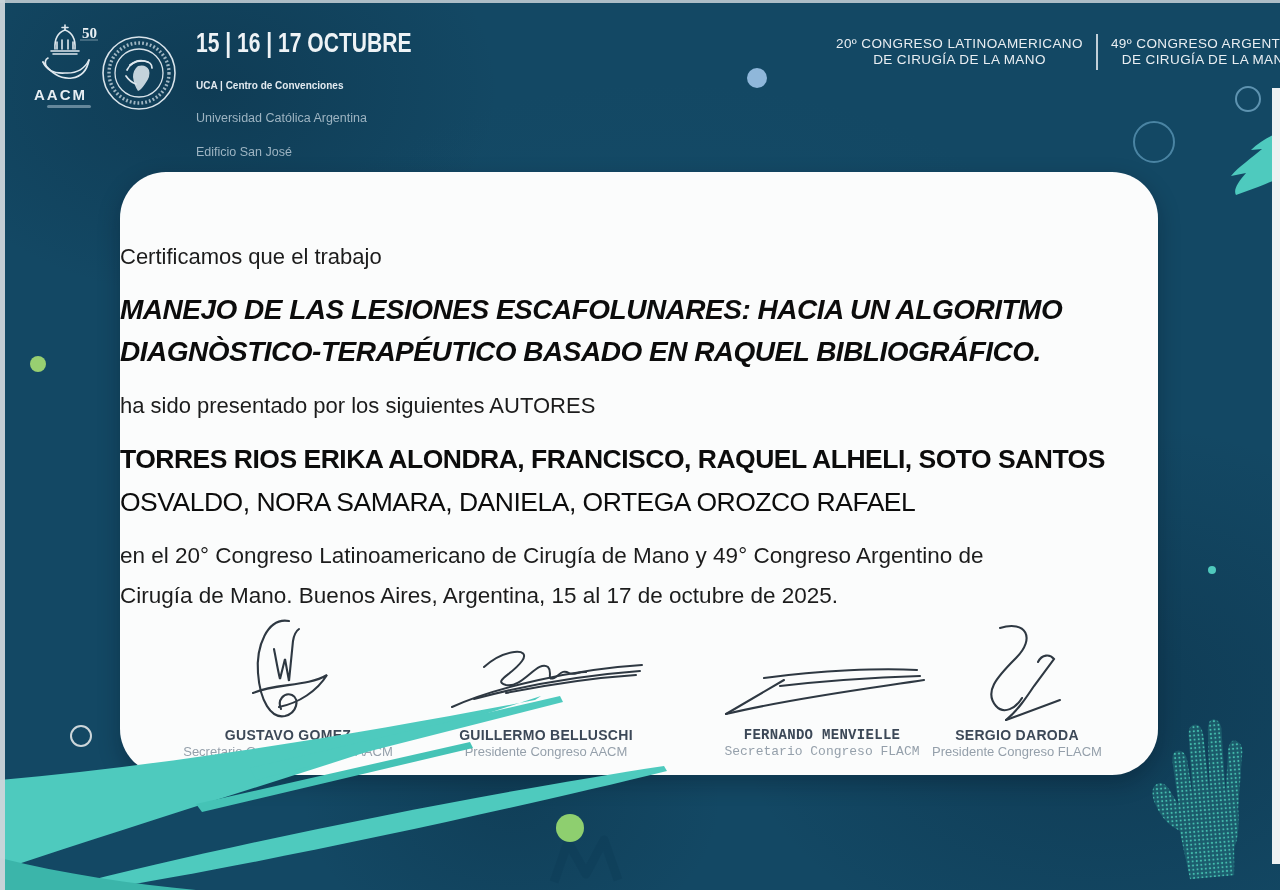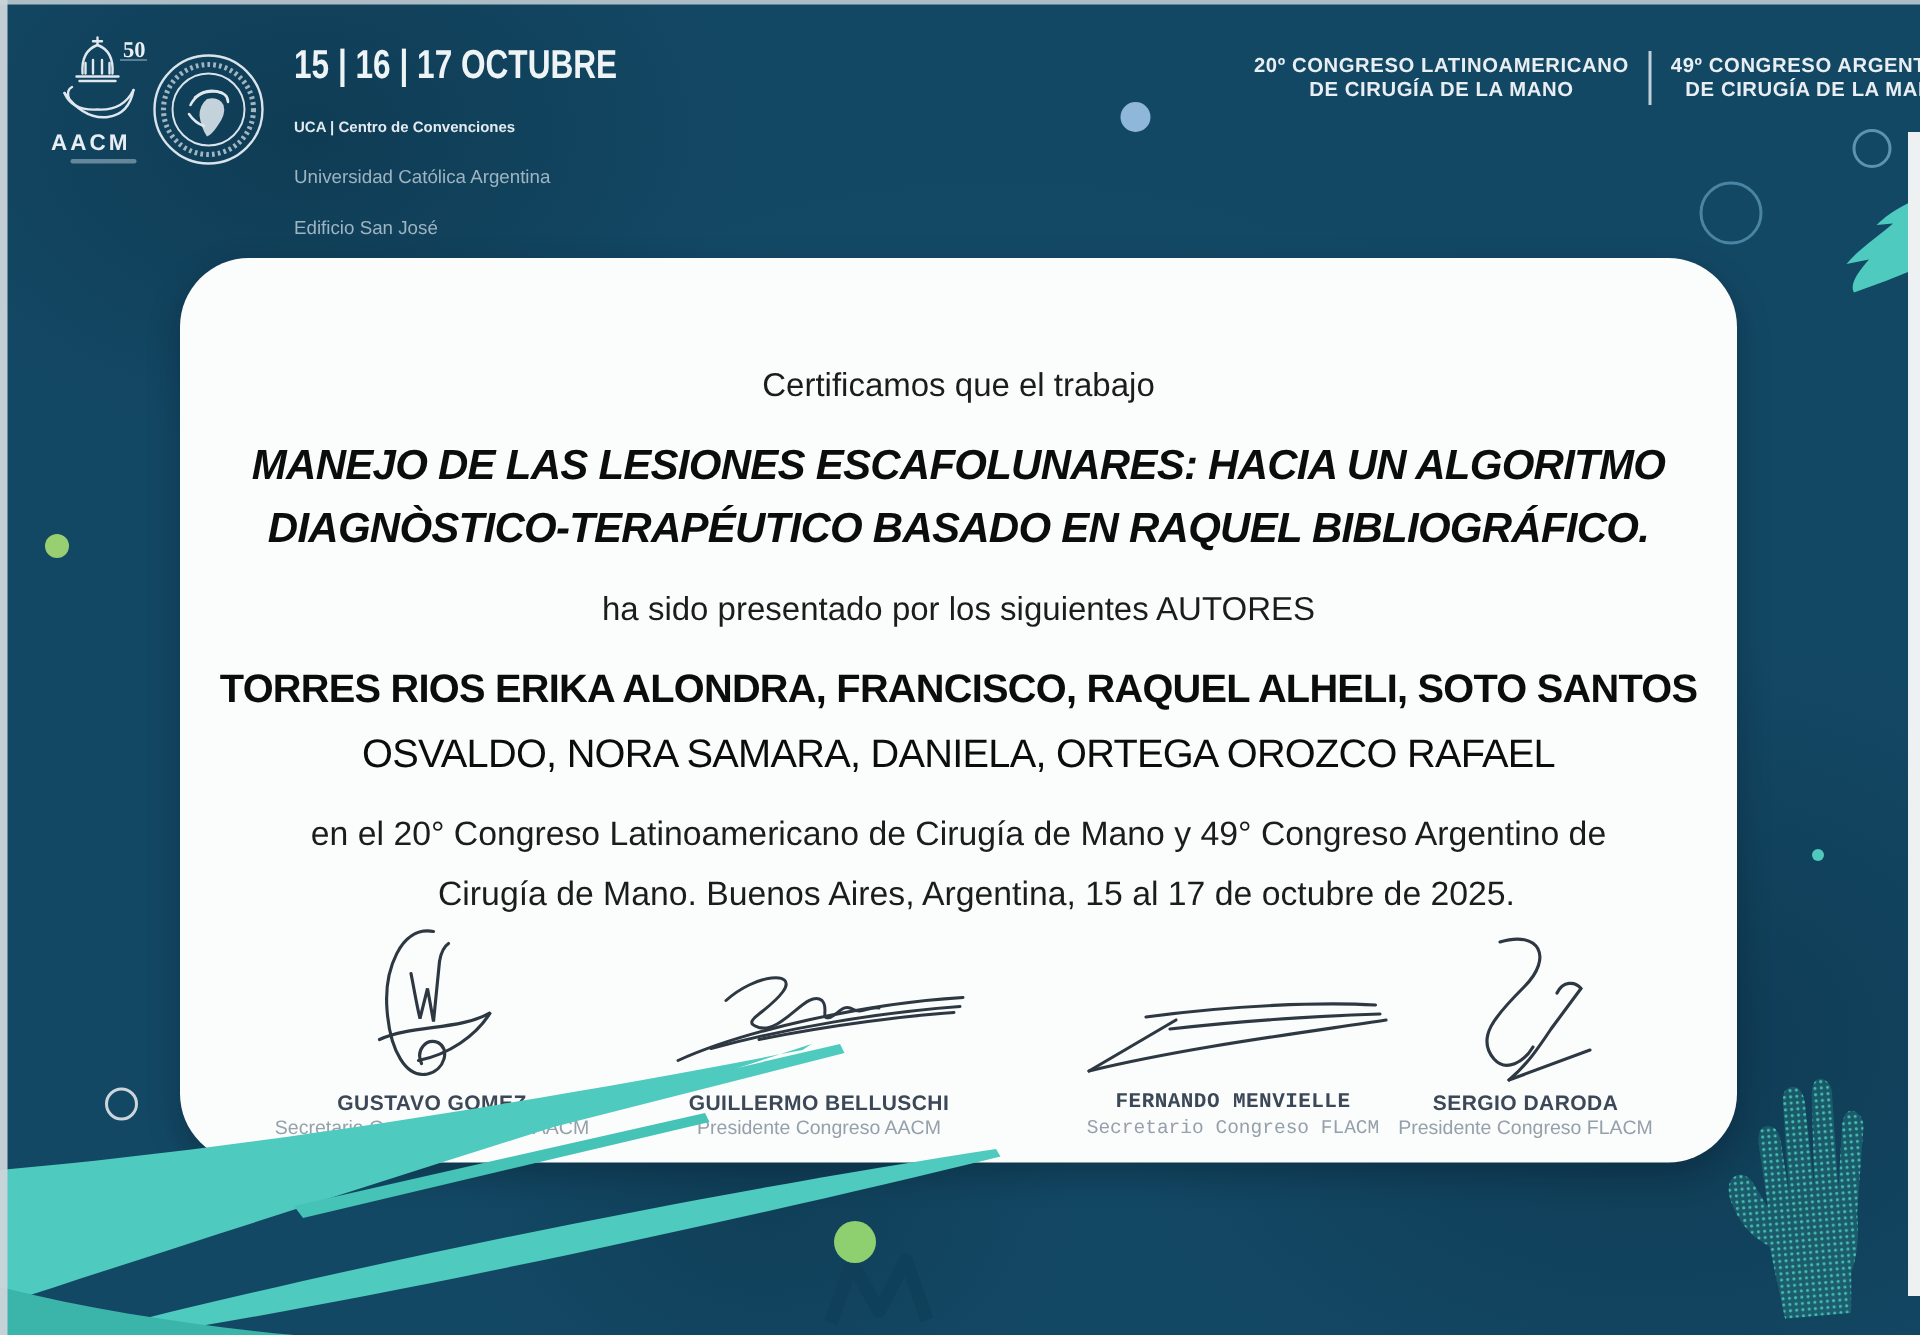--- a/index.html
+++ b/index.html
@@ -24,21 +24,21 @@
   
   .hdr-logo-aacm{position:absolute;left:34px;top:22px;width:70px;z-index:5;}
   .hdr-logo-aacm .aacm-word{font-size:15px;font-weight:bold;letter-spacing:2px;color:#e7eef3;margin-top:-2px;}
   .hdr-logo-aacm .aacm-sub{width:44px;height:3px;background:#9db6c4;opacity:.6;margin:2px auto 0;border-radius:2px;}
   .hdr-seal{position:absolute;left:100px;top:34px;z-index:5;}
   .hdr-dates{position:absolute;left:196px;top:28px;z-index:5;color:#eef3f6;}
   .date-line{font-size:27px;font-weight:bold;white-space:nowrap;display:inline-block;transform:scaleX(.78);transform-origin:left;letter-spacing:0px;}
   .venue1{font-size:10px;font-weight:bold;color:#e2eaf0;margin-top:21px;}
   .venue2,.venue3{font-size:12.5px;color:#9db4c2;margin-top:20px;}
   .hdr-congress{position:absolute;left:836px;top:34px;z-index:5;display:flex;align-items:center;gap:13px;}
-  .congress-col{text-align:center;color:#e9eef2;font-weight:bold;font-size:13.5px;line-height:16px;letter-spacing:.4px;white-space:nowrap;}
+  .congress-col{text-align:center;color:#e9eef2;font-weight:normal;font-size:13.5px;line-height:16px;letter-spacing:.4px;white-space:nowrap;}
   .congress-divider{width:2px;height:36px;background:#dfe7ec;opacity:.85;}
 
   
   .circle{position:absolute;border-radius:50%;}
   .c-lightblue{left:747px;top:68px;width:20px;height:20px;background:#8fb7da;}
   .c-outline-sm{left:1235px;top:86px;width:22px;height:22px;border:2.5px solid #5e93b0;}
   .c-outline-lg{left:1133px;top:121px;width:38px;height:38px;border:2.5px solid #4a84a3;}
   .c-green-sm{left:30px;top:356px;width:16px;height:16px;background:#98cf71;}
   .c-outline-bl{left:70px;top:725px;width:18px;height:18px;border:2.5px solid #ccd6da;}
   .c-green-md{left:556px;top:814px;width:28px;height:28px;background:#8ecf6f;z-index:6;}
@@ -47,29 +47,29 @@
   .brush-bl{position:absolute;left:0;top:662px;z-index:20;}
   .hand-dotted{position:absolute;left:1142px;top:708px;z-index:5;transform:rotate(-5deg);}
   .watermark-m{position:absolute;left:548px;top:834px;z-index:4;opacity:.35;}
 
   
   .card{
     position:absolute;left:120px;top:172px;width:1038px;height:603px;
     background:#fbfcfc;border-radius:46px;z-index:10;
     box-shadow:0 8px 22px rgba(0,10,20,.28);
   }
-  .card .line{position:absolute;left:0;width:100%;text-align:center;white-space:nowrap;}
+  .card .line{position:absolute;left:0;width:100%;white-space:nowrap;}
   .intro{top:72px;font-size:22px;color:#1c1c1c;}
   .title1{top:122px;font-size:28px;font-weight:bold;font-style:italic;color:#0c0c0c;letter-spacing:-.5px;}
   .title2{top:164px;font-size:28px;font-weight:bold;font-style:italic;color:#0c0c0c;letter-spacing:-.5px;}
   .presented{top:221px;font-size:22px;color:#1c1c1c;}
   .authors1{top:272px;font-size:26.5px;font-weight:bold;color:#0c0c0c;letter-spacing:-.5px;}
   .authors2{top:315px;font-size:26.5px;font-weight:normal;color:#0c0c0c;letter-spacing:-.5px;}
   .event1{top:371px;font-size:22.5px;color:#1c1c1c;}
-  .event2{top:411px;font-size:22.5px;color:#1c1c1c;padding-left:12px;}
+  .event2{top:411px;font-size:22.5px;color:#1c1c1c;}
 
   .sig{position:absolute;width:260px;text-align:center;}
   .sig .scribble{display:block;margin:0 auto;}
   .sig-name{font-size:14px;font-weight:bold;color:#3c4857;letter-spacing:.3px;white-space:nowrap;}
   .sig-role{font-size:13px;color:#95a0ab;margin-top:1px;white-space:nowrap;}
   .sig-gustavo{left:38px;top:443px;}
   .sig-guillermo{left:296px;top:469px;}
   .sig-fernando{left:572px;top:480px;font-family:Liberation Mono, monospace;}
   .sig-sergio{left:767px;top:448px;}
   .sig-text-block{position:absolute;left:0;right:0;}

